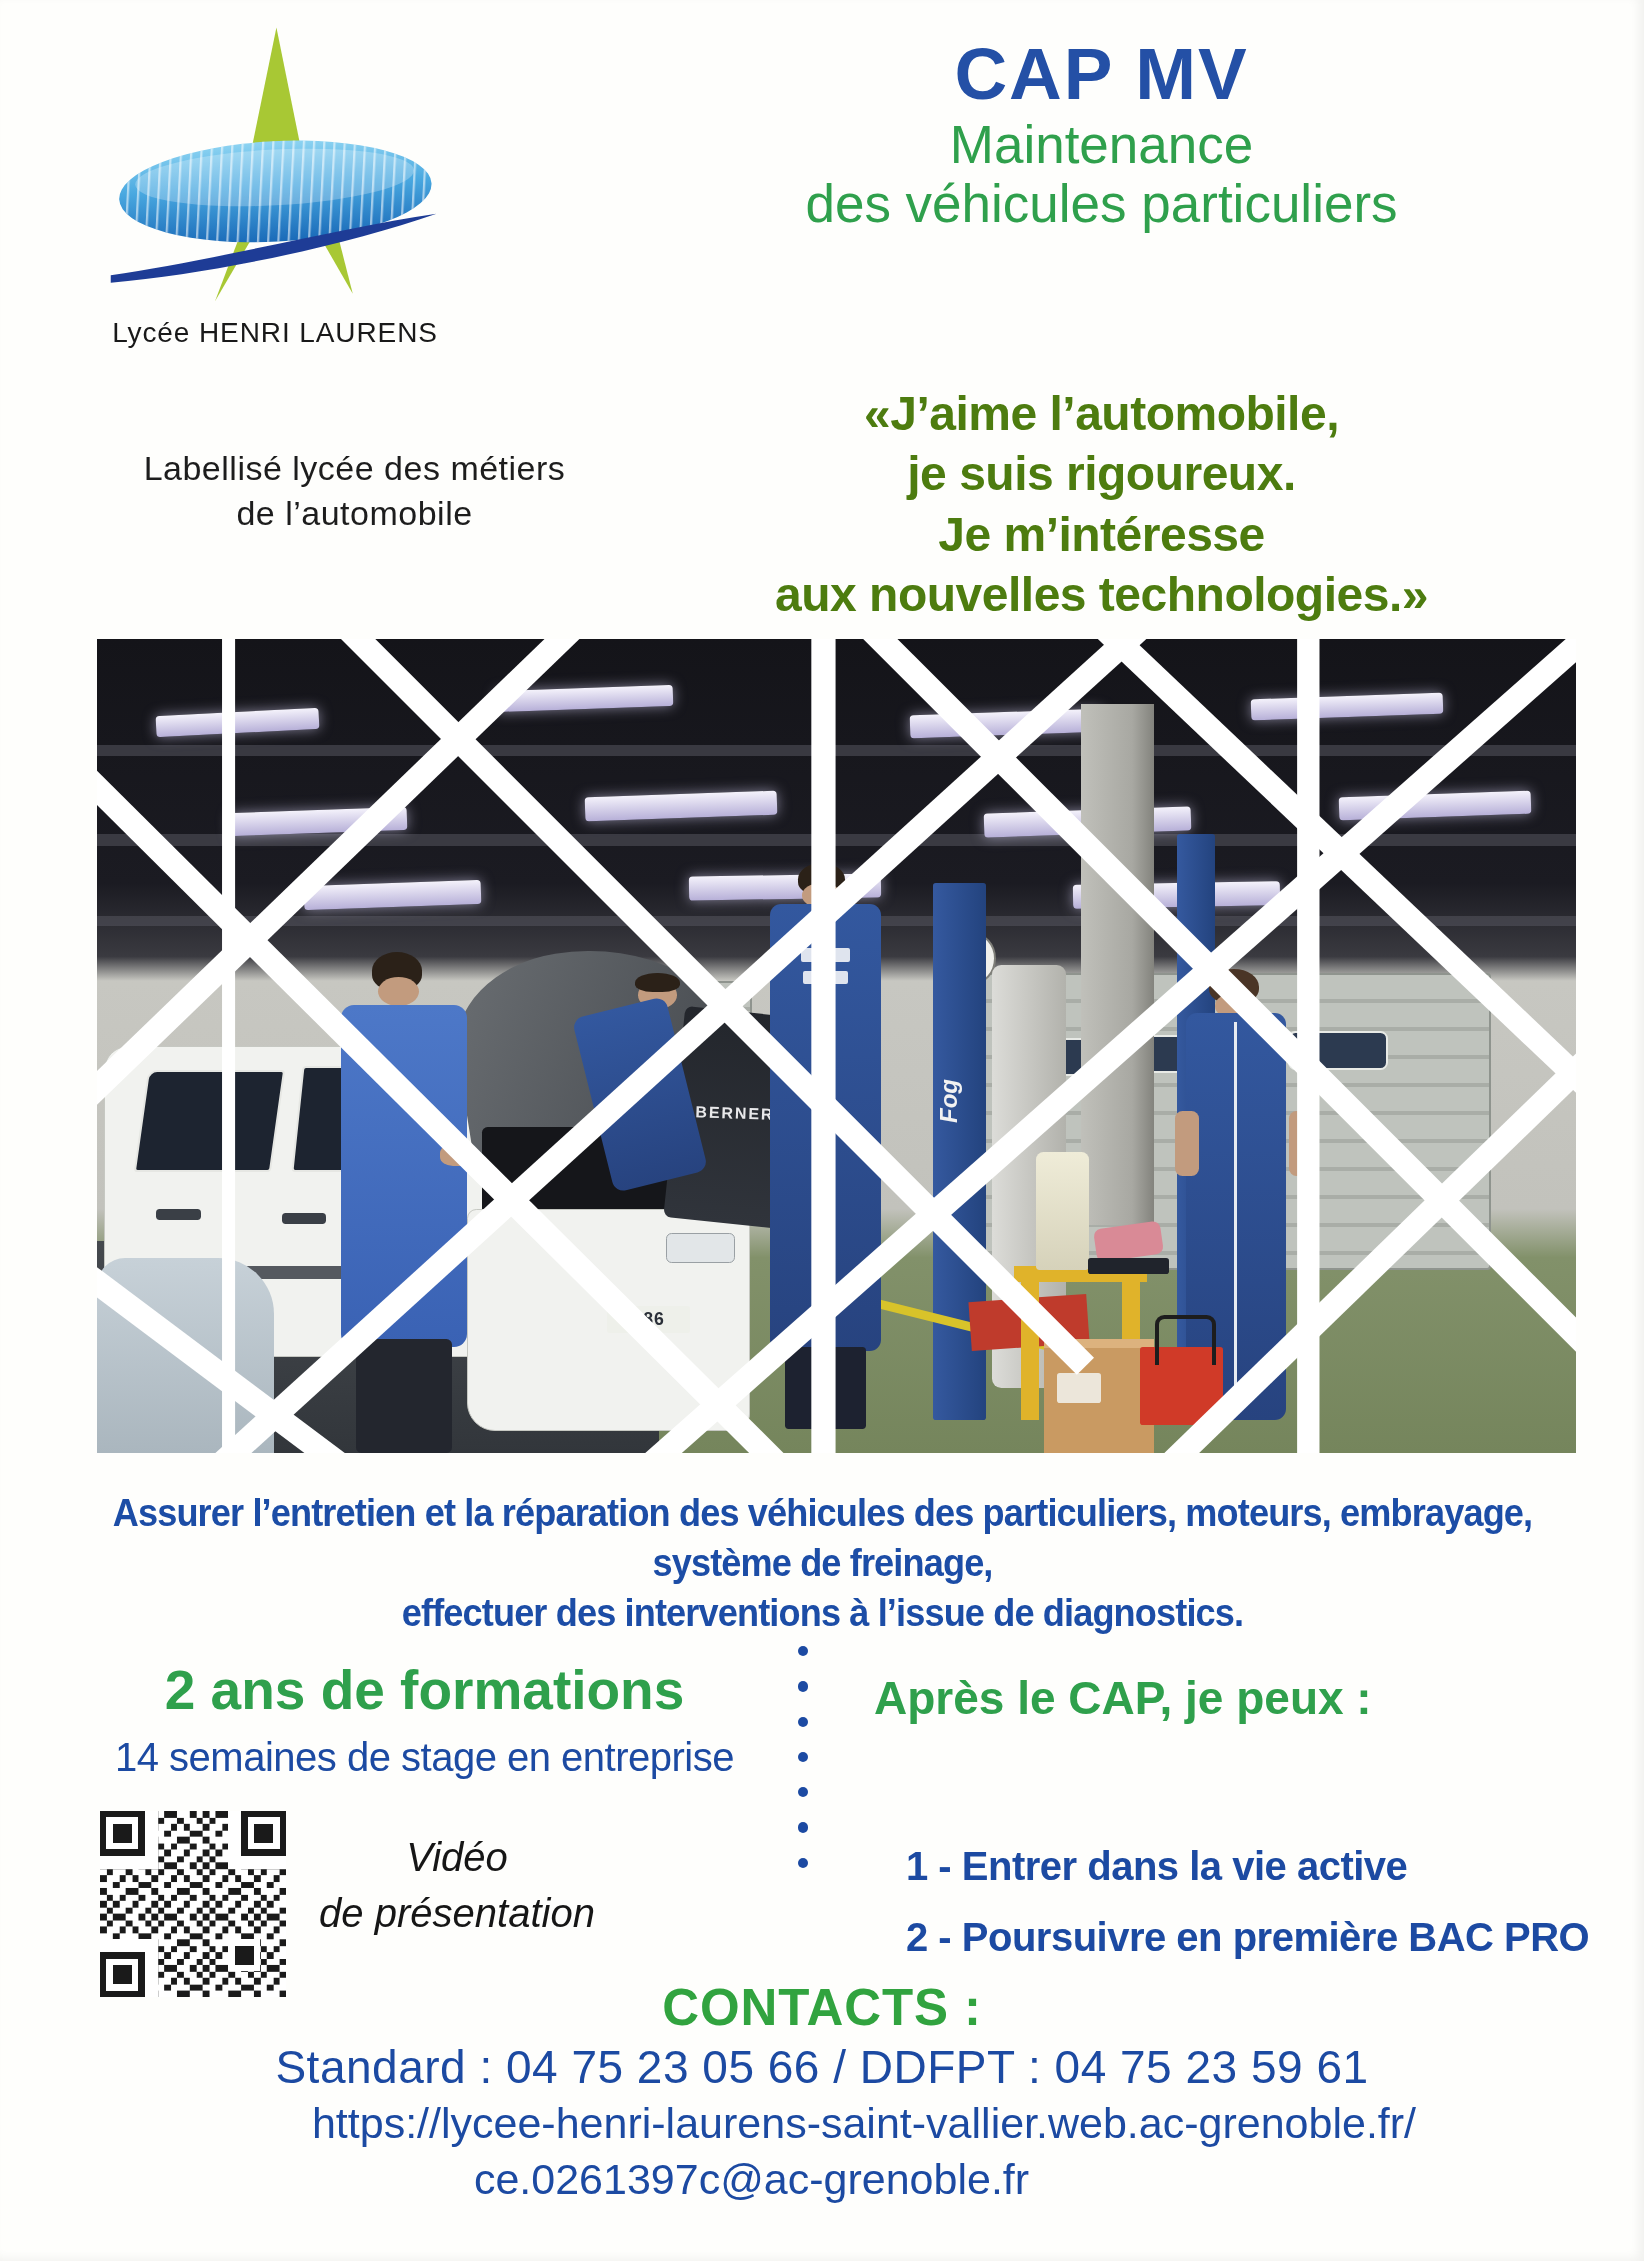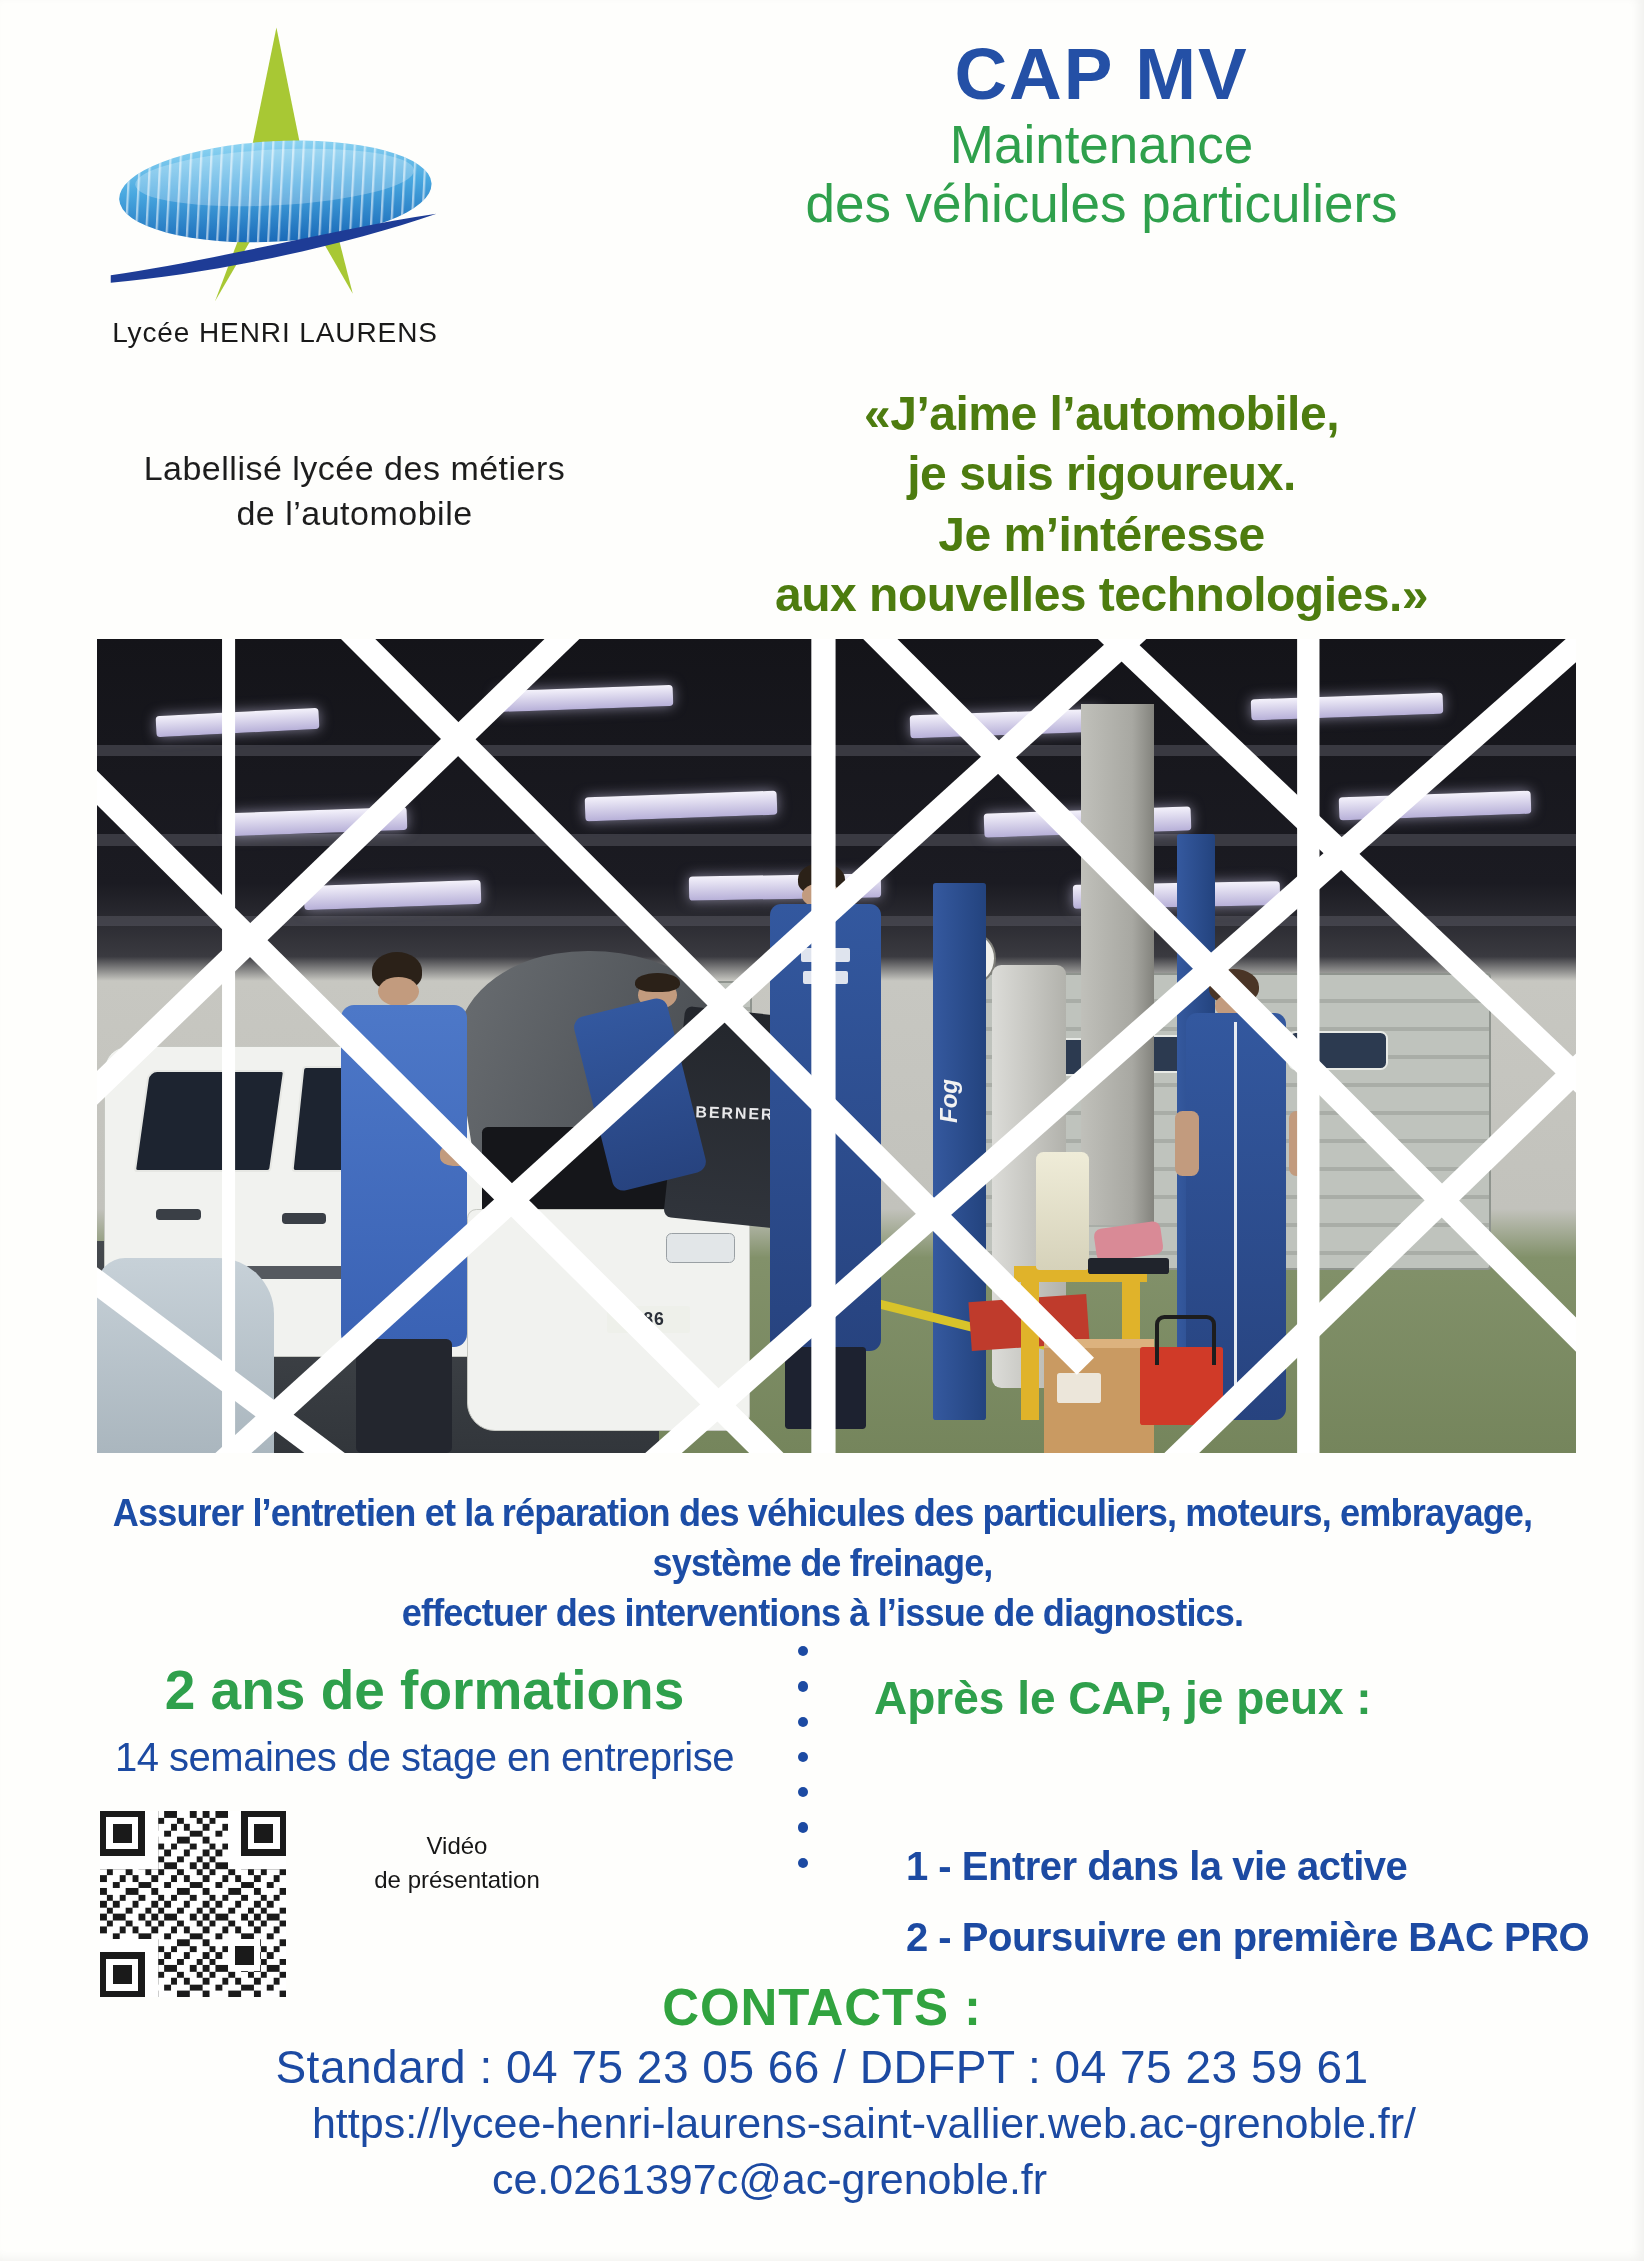--- a/index.html
+++ b/index.html
@@ -36,21 +36,21 @@
          display:flex;align-items:center;justify-content:center;letter-spacing:0.9px;}
   .berner{color:#e8e8ea;font-size:16px;font-weight:bold;letter-spacing:1.9px;transform:rotate(-4deg);}
   
   .caption{font-size:38px;font-weight:bold;color:#1c4da6;line-height:1.32;letter-spacing:-0.9px;transform:scaleX(.95);}
   .duration-title{font-size:55px;font-weight:bold;color:#2fa04c;}
   .duration-sub{font-size:40px;color:#1c4aa2;letter-spacing:-0.5px;}
   .dots{display:flex;flex-direction:column;gap:25px;}
   .dot{width:10.3px;height:10.3px;border-radius:50%;background:#1c4aa2;}
   .after-title{font-size:46px;font-weight:bold;color:#2fa04c;}
   .after-item{font-size:40px;font-weight:600;color:#1c4aa2;letter-spacing:-0.5px;}
-  .video-label{font-size:24px;color:#161616;line-height:1.4;}
+  .video-label{font-size:40px;color:#161616;line-height:1.4;font-style:italic;}
   .contacts-title{font-size:51px;font-weight:bold;color:#31a33f;letter-spacing:0.9px;}
   .contact-line{font-size:46px;color:#1c4aa2;letter-spacing:0.5px;}
   .contact-small{font-size:43px;color:#1c4aa2;}
   a.plain{color:#1c4aa2;text-decoration:none;}
 </style>
 </head>
 <body>
 
 <div class="page">
 
@@ -293,18 +293,18 @@
   <div class="abs ctr video-label" style="left:261px;top:1829px;width:392px;">
     <div>Vidéo</div>
     <div>de présentation</div>
   </div>
 
   <div class="abs ctr contacts-title" style="left:0;top:1978px;width:1644px;">CONTACTS :</div>
   <div class="abs ctr contact-line" style="left:0;top:2040px;width:1644px;">Standard : 04 75 23 05 66 / DDFPT : 04 75 23 59 61</div>
   <div class="abs ctr contact-small" style="left:0;top:2099px;width:1644px;padding-left:42px;">
     <a class="plain" href="#">https://lycee-henri-laurens-saint-vallier.web.ac-grenoble.fr/</a>
   </div>
-  <div class="abs ctr contact-small" style="left:0;top:2155px;width:1503px;padding-left:18px;">
+  <div class="abs ctr contact-small" style="left:0;top:2155px;width:1503px;">
     <a class="plain" href="#">ce.0261397c@ac-grenoble.fr</a>
   </div>
 
 </div>
 
 
 </body></html>

